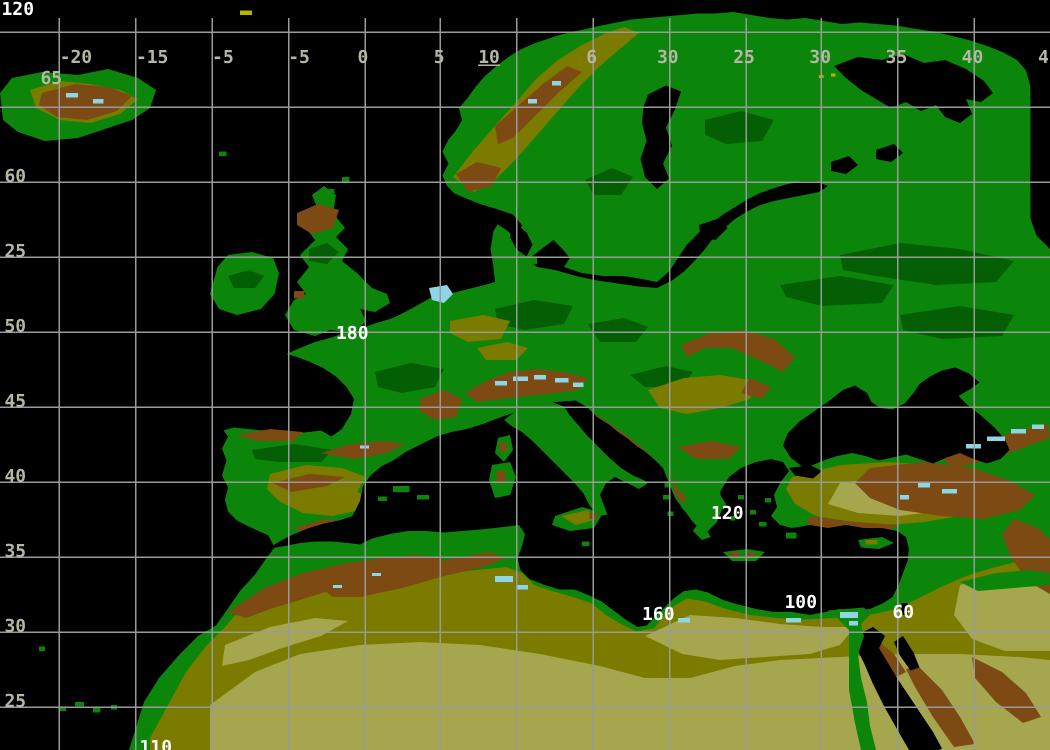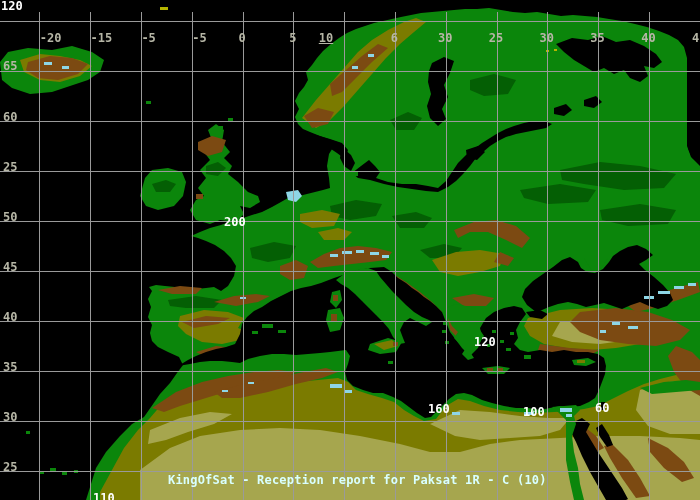--- a/index.html
+++ b/index.html
@@ -192,34 +192,33 @@
       <span class="axis-label" style="left: 242px; transform: translateX(-50%);">0</span>
       <span class="axis-label" style="left: 292.8px; transform: translateX(-50%);">5</span>
       <span class="axis-label" style="left: 326px; transform: translateX(-50%); text-decoration: underline;">10</span>
       <span class="axis-label" style="left: 394.4px; transform: translateX(-50%);">6</span>
       <span class="axis-label" style="left: 445.2px; transform: translateX(-50%);">30</span>
       <span class="axis-label" style="left: 496px; transform: translateX(-50%);">25</span>
       <span class="axis-label" style="left: 546.8px; transform: translateX(-50%);">30</span>
       <span class="axis-label" style="left: 597.6px; transform: translateX(-50%);">35</span>
       <span class="axis-label" style="left: 648.4px; transform: translateX(-50%);">40</span>
       <span class="axis-label" style="left: 699.2px; transform: translateX(-50%);">45</span>
-      <span class="axis-label-left" style="top: 60px;">65</span>
+      <span class="axis-label-left" style="top: 46px; margin-left: 24px;">65</span>
       <span class="axis-label-left" style="top: 110.5px;">60</span>
       <span class="axis-label-left" style="top: 160.5px;">25</span>
       <span class="axis-label-left" style="top: 210.5px;">50</span>
       <span class="axis-label-left" style="top: 260.5px;">45</span>
       <span class="axis-label-left" style="top: 310.5px;">40</span>
       <span class="axis-label-left" style="top: 360.5px;">35</span>
       <span class="axis-label-left" style="top: 410.5px;">30</span>
       <span class="axis-label-left" style="top: 460.5px;">25</span>
       <span class="contour-label" style="left: 1px; top: 0px;">120</span>
-      <span class="contour-label" style="left: 224px; top: 216px;">200</span>
+      <span class="contour-label" style="left: 224px; top: 216px;">180</span>
       <span class="contour-label" style="left: 474px; top: 336px;">120</span>
       <span class="contour-label" style="left: 428px; top: 403px;">160</span>
-      <span class="contour-label" style="left: 523px; top: 406px;">100</span>
+      <span class="contour-label" style="left: 523px; top: 395px;">100</span>
       <span class="contour-label" style="left: 595px; top: 402px;">60</span>
       <span class="contour-label" style="left: 93px; top: 492px;">110</span>
     </div>
 
   <div id="yellow-tick" style="left: 160px; top: 7px; width: 8px; height: 3px;"></div>
 
-  <div id="map-title">KingOfSat - Reception report for Paksat 1R - C (10)</div>
 </div>
 
 </body></html>

